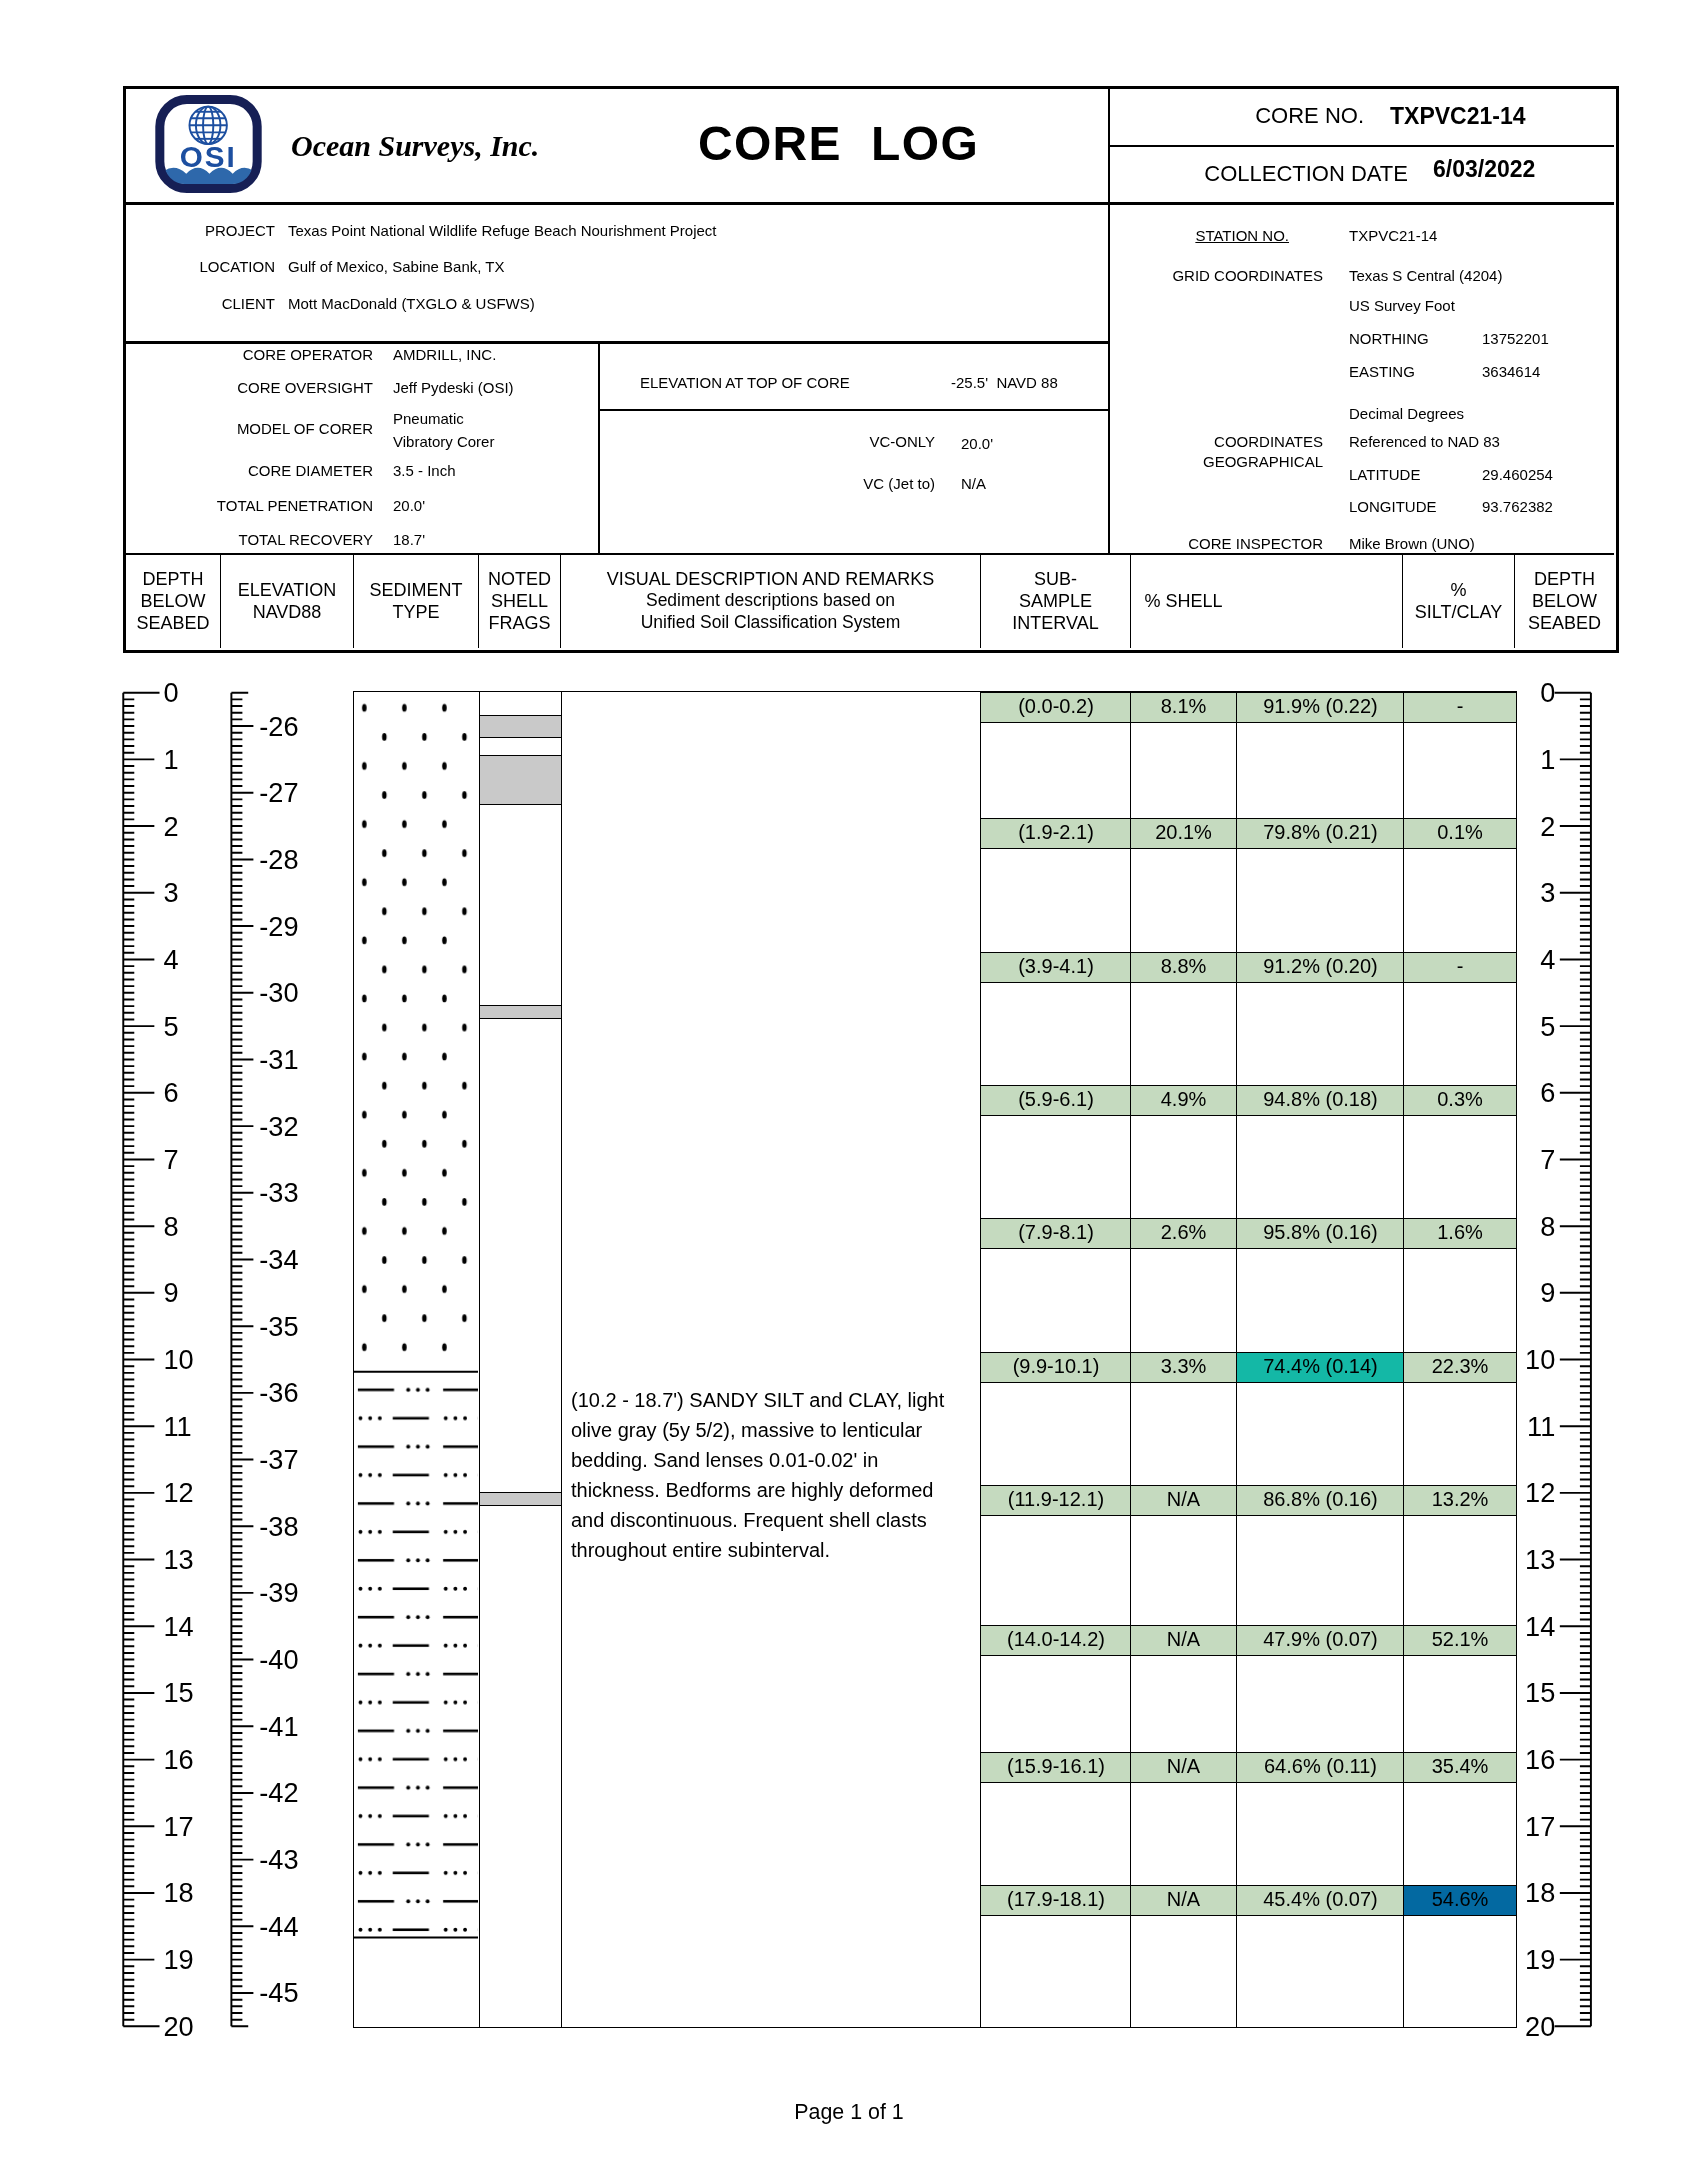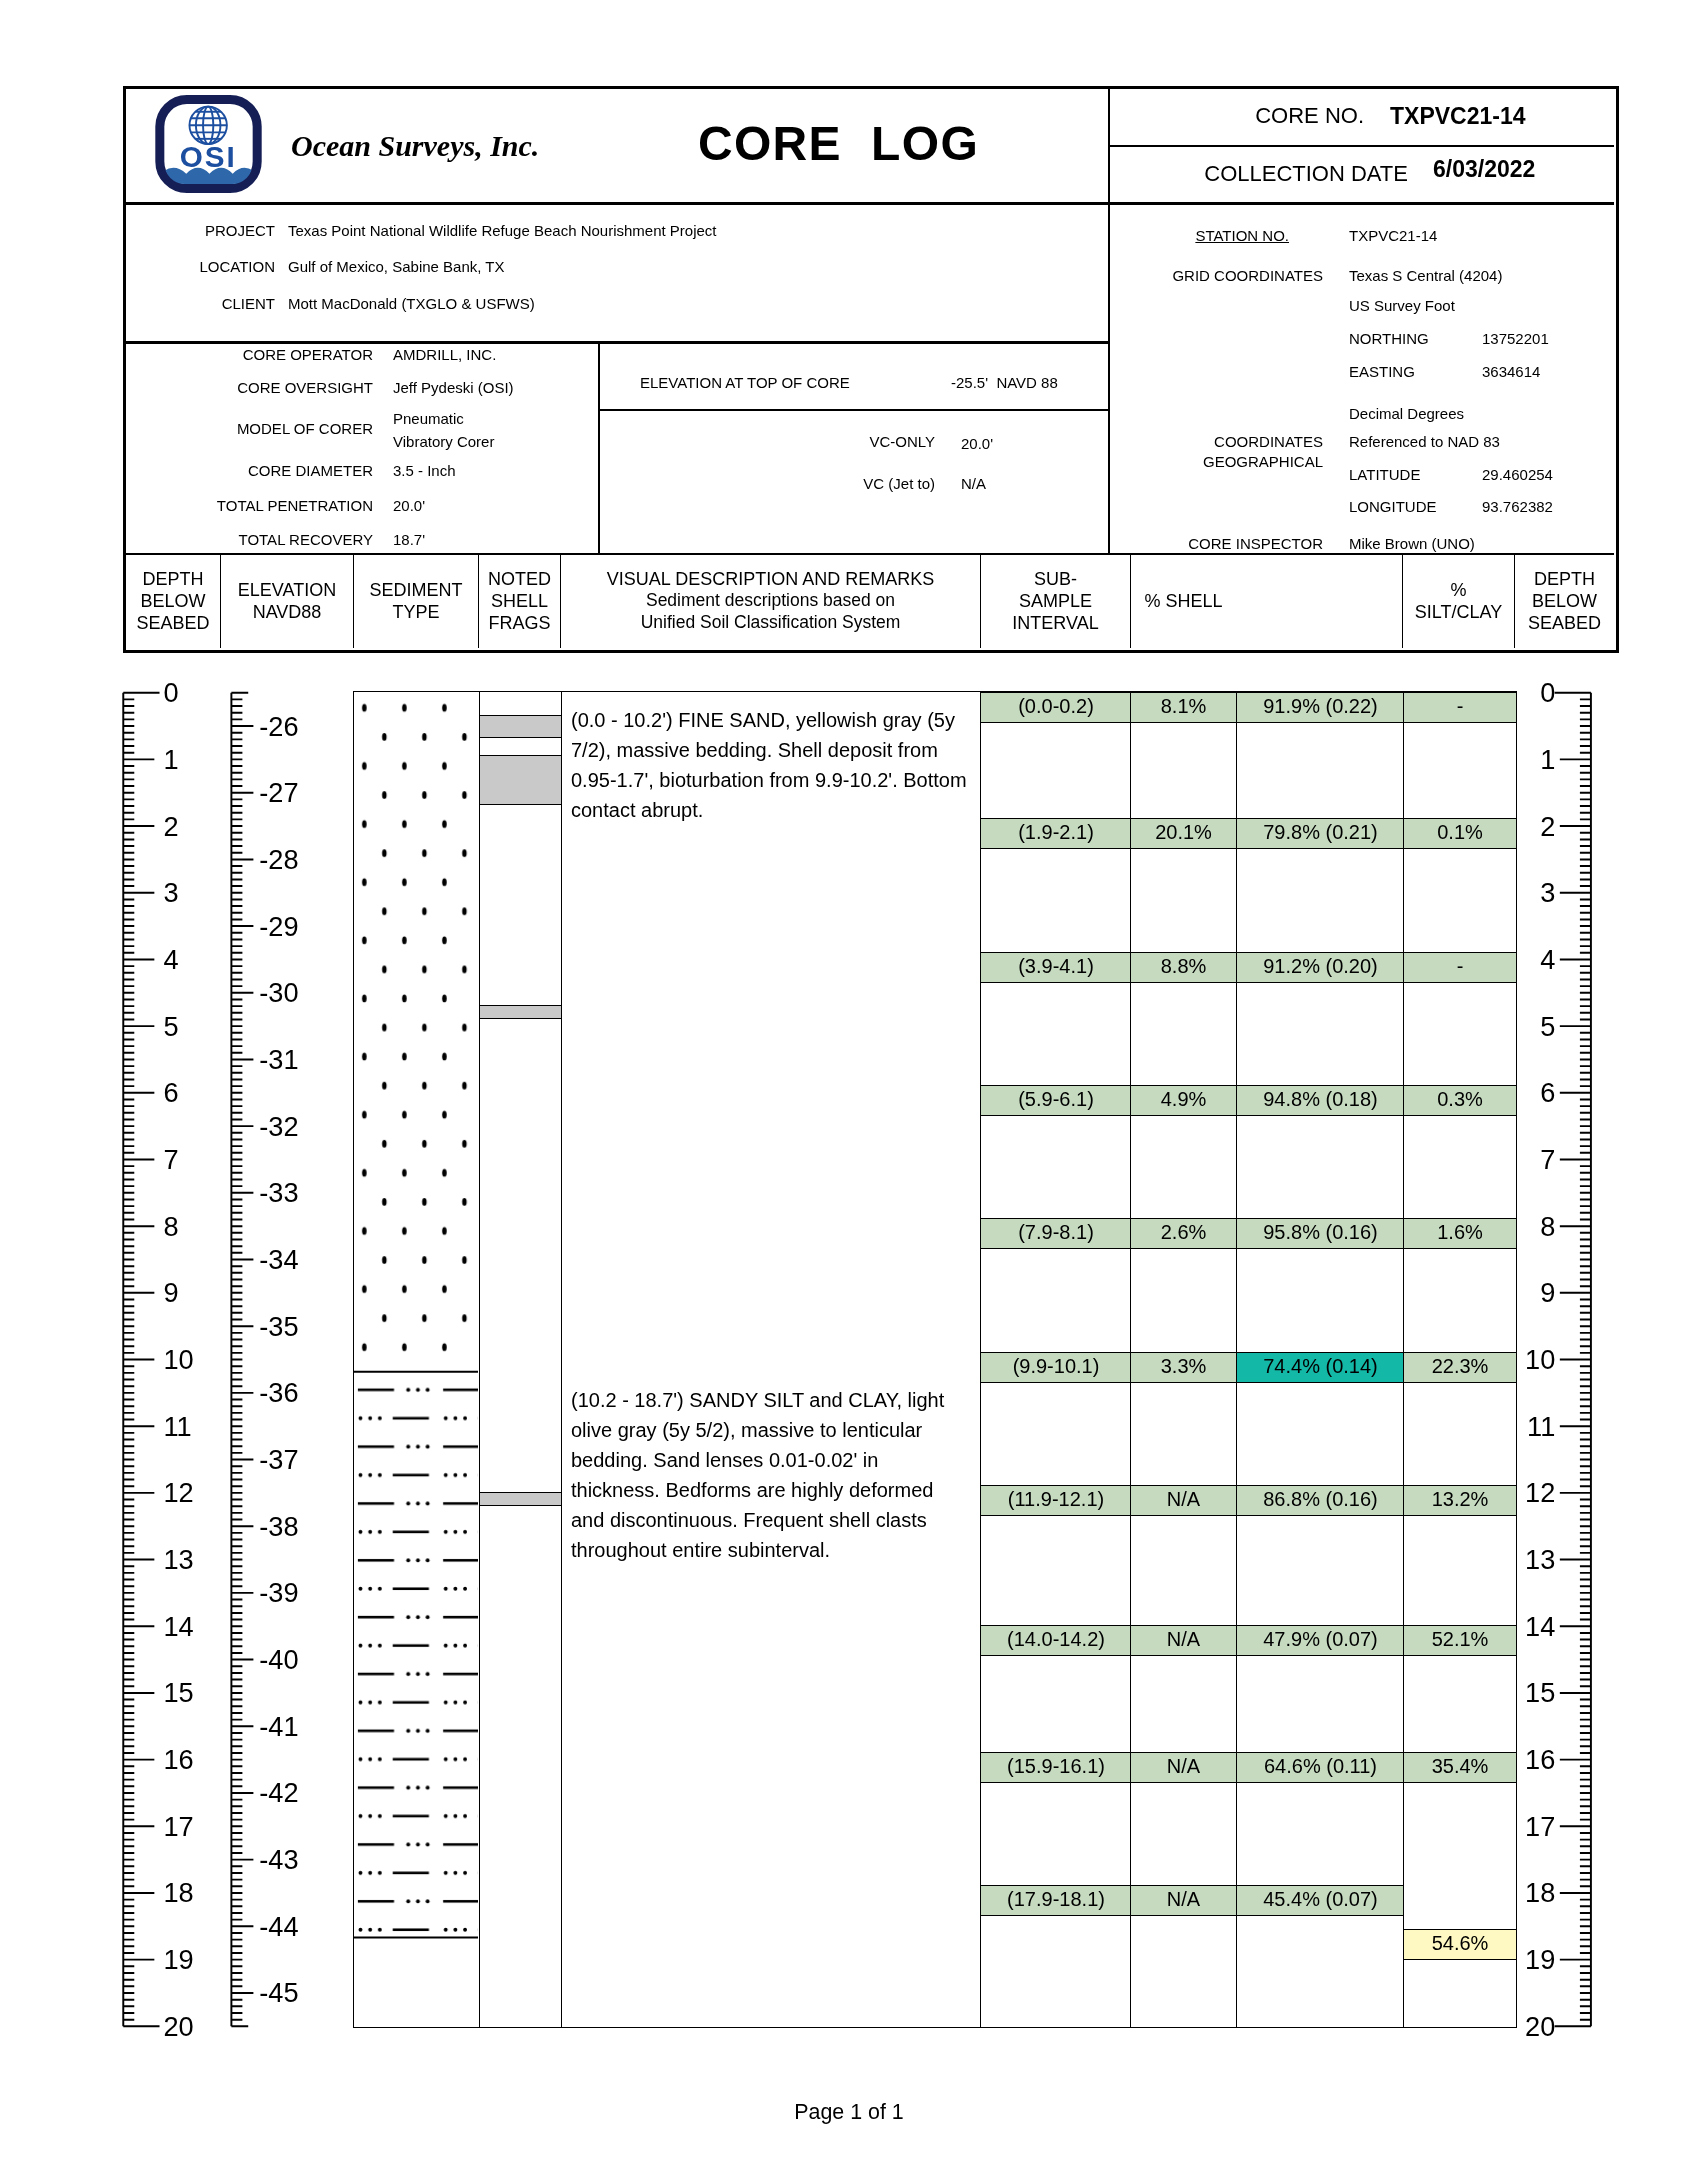--- a/index.html
+++ b/index.html
@@ -250,21 +250,20 @@
   </div>
 
   <div id="shell-col" class="logcol" style="left:479px;width:84px;">
       <div class="shellbar" style="top: 23px; height: 23px; background: rgb(201, 201, 201);"></div>
       <div class="shellbar" style="top: 63px; height: 50px; background: rgb(201, 201, 201);"></div>
       <div class="shellbar" style="top: 313px; height: 13.6px; background: rgb(201, 201, 201);"></div>
       <div class="shellbar" style="top: 800px; height: 13.6px; background: rgb(201, 201, 201);"></div>
     </div>
 
   <div class="logcol" style="left:561px;width:422px;">
-    <div id="desc-1" class="descblock" style="top:13px;">(0.0 - 10.2') FINE SAND, yellowish gray (5y 7/2), massive bedding. Shell deposit from 0.95-1.7', bioturbation from 9.9-10.2'. Bottom contact abrupt.</div>
     <div id="desc-2" class="descblock" style="top: 693px;">(10.2 - 18.7') SANDY SILT and CLAY, light olive gray (5y 5/2), massive to lenticular bedding. Sand lenses 0.01-0.02' in thickness. Bedforms are highly deformed and discontinuous. Frequent shell clasts throughout entire subinterval.</div>
   </div>
 
   <div id="sub-col" class="logcol" style="left:980px;width:152px;">
       <div class="band" style="top: 0px; background: rgb(197, 218, 191);">(0.0-0.2)</div>
       <div class="band" style="top: 126px; background: rgb(197, 218, 191);">(1.9-2.1)</div>
       <div class="band" style="top: 260px; background: rgb(197, 218, 191);">(3.9-4.1)</div>
       <div class="band" style="top: 393px; background: rgb(197, 218, 191);">(5.9-6.1)</div>
       <div class="band" style="top: 526px; background: rgb(197, 218, 191);">(7.9-8.1)</div>
       <div class="band" style="top: 660px; background: rgb(197, 218, 191);">(9.9-10.1)</div>
@@ -300,18 +299,18 @@
   <div id="psilt-col" class="logcol" style="left:1403px;width:114px;">
       <div class="band" style="top: 0px; background: rgb(197, 218, 191);">-</div>
       <div class="band" style="top: 126px; background: rgb(197, 218, 191);">0.1%</div>
       <div class="band" style="top: 260px; background: rgb(197, 218, 191);">-</div>
       <div class="band" style="top: 393px; background: rgb(197, 218, 191);">0.3%</div>
       <div class="band" style="top: 526px; background: rgb(197, 218, 191);">1.6%</div>
       <div class="band" style="top: 660px; background: rgb(197, 218, 191);">22.3%</div>
       <div class="band" style="top: 793px; background: rgb(197, 218, 191);">13.2%</div>
       <div class="band" style="top: 933px; background: rgb(197, 218, 191);">52.1%</div>
       <div class="band" style="top: 1060px; background: rgb(197, 218, 191);">35.4%</div>
-      <div class="band" style="top: 1193px; background: #fef9c3; margin-top: 44px;">54.6%</div>
+      <div class="band" style="top: 1193px; background: #0369a1;">54.6%</div>
     </div>
 
   <div class="footer">Page 1 of 1</div>
 </div>
 
 
 </body></html>

